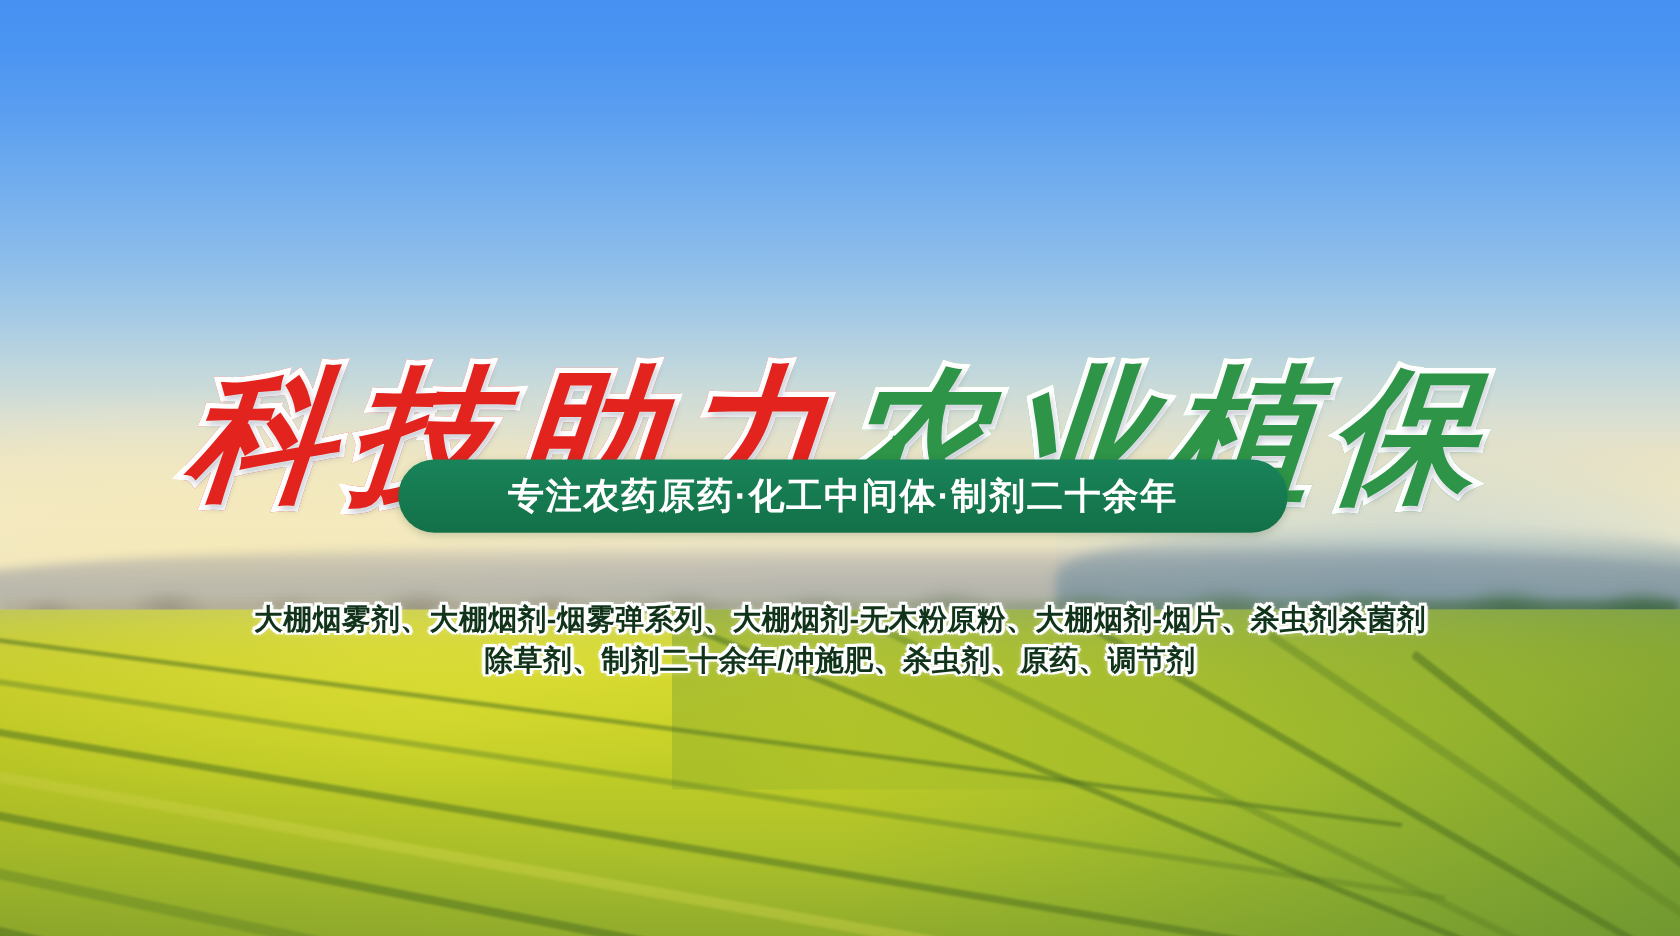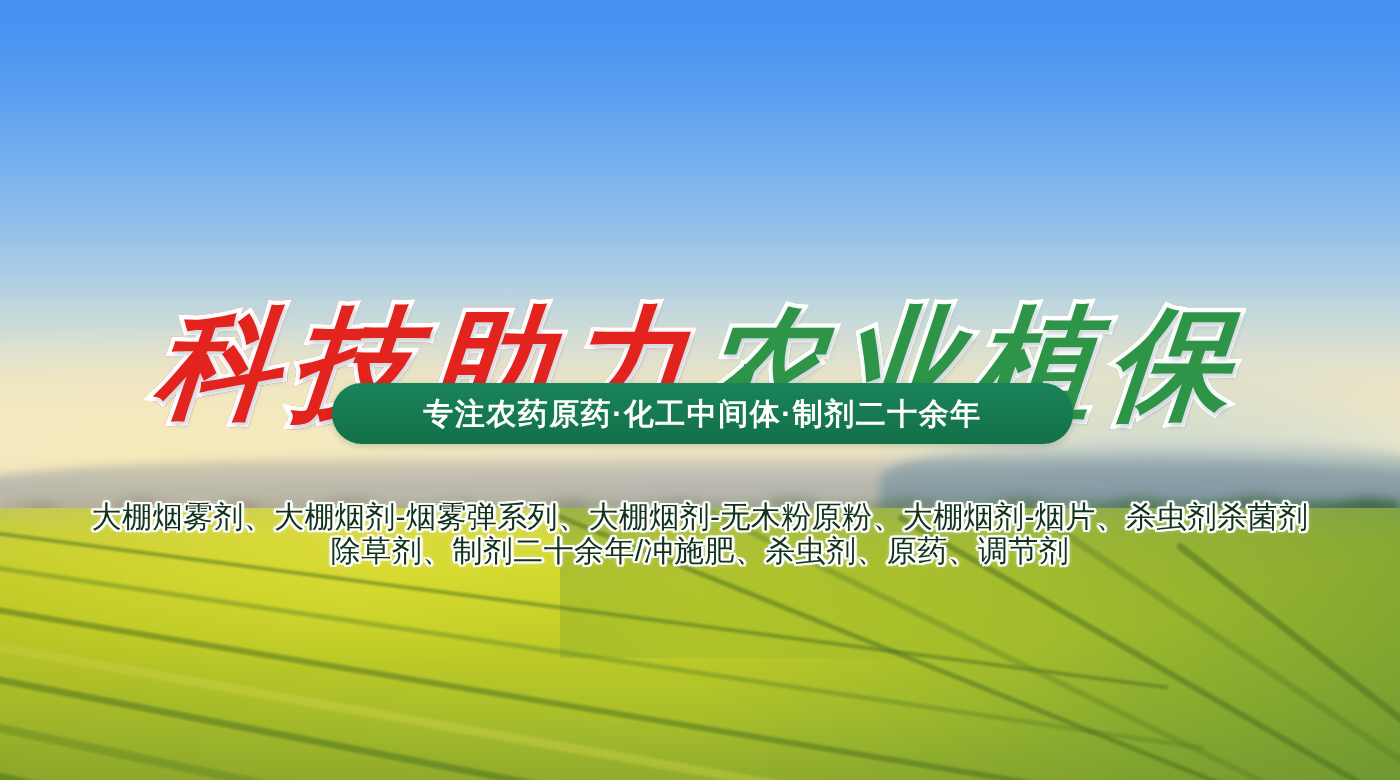--- a/index.html
+++ b/index.html
@@ -259,22 +259,22 @@
   }
 
   
   .product-lines {
     position: absolute;
     left: 0; top: 500px;
     width: 1400px;
     text-align: center;
   }
   .product-line {
-    font-size: 30px;
-    font-weight: normal;
+    font-size: 24px;
+    font-weight: bold;
     color: #10331a;
     letter-spacing: 0.4px;
     line-height: 34px;
     white-space: nowrap;
     text-shadow:
       -2px  0   0 #ffffff,  2px  0   0 #ffffff,
        0   -2px 0 #ffffff,  0    2px 0 #ffffff,
       -2px -2px 0 #ffffff,  2px -2px 0 #ffffff,
       -2px  2px 0 #ffffff,  2px  2px 0 #ffffff,
       -3px  0   1px rgba(255,255,255,0.9),

